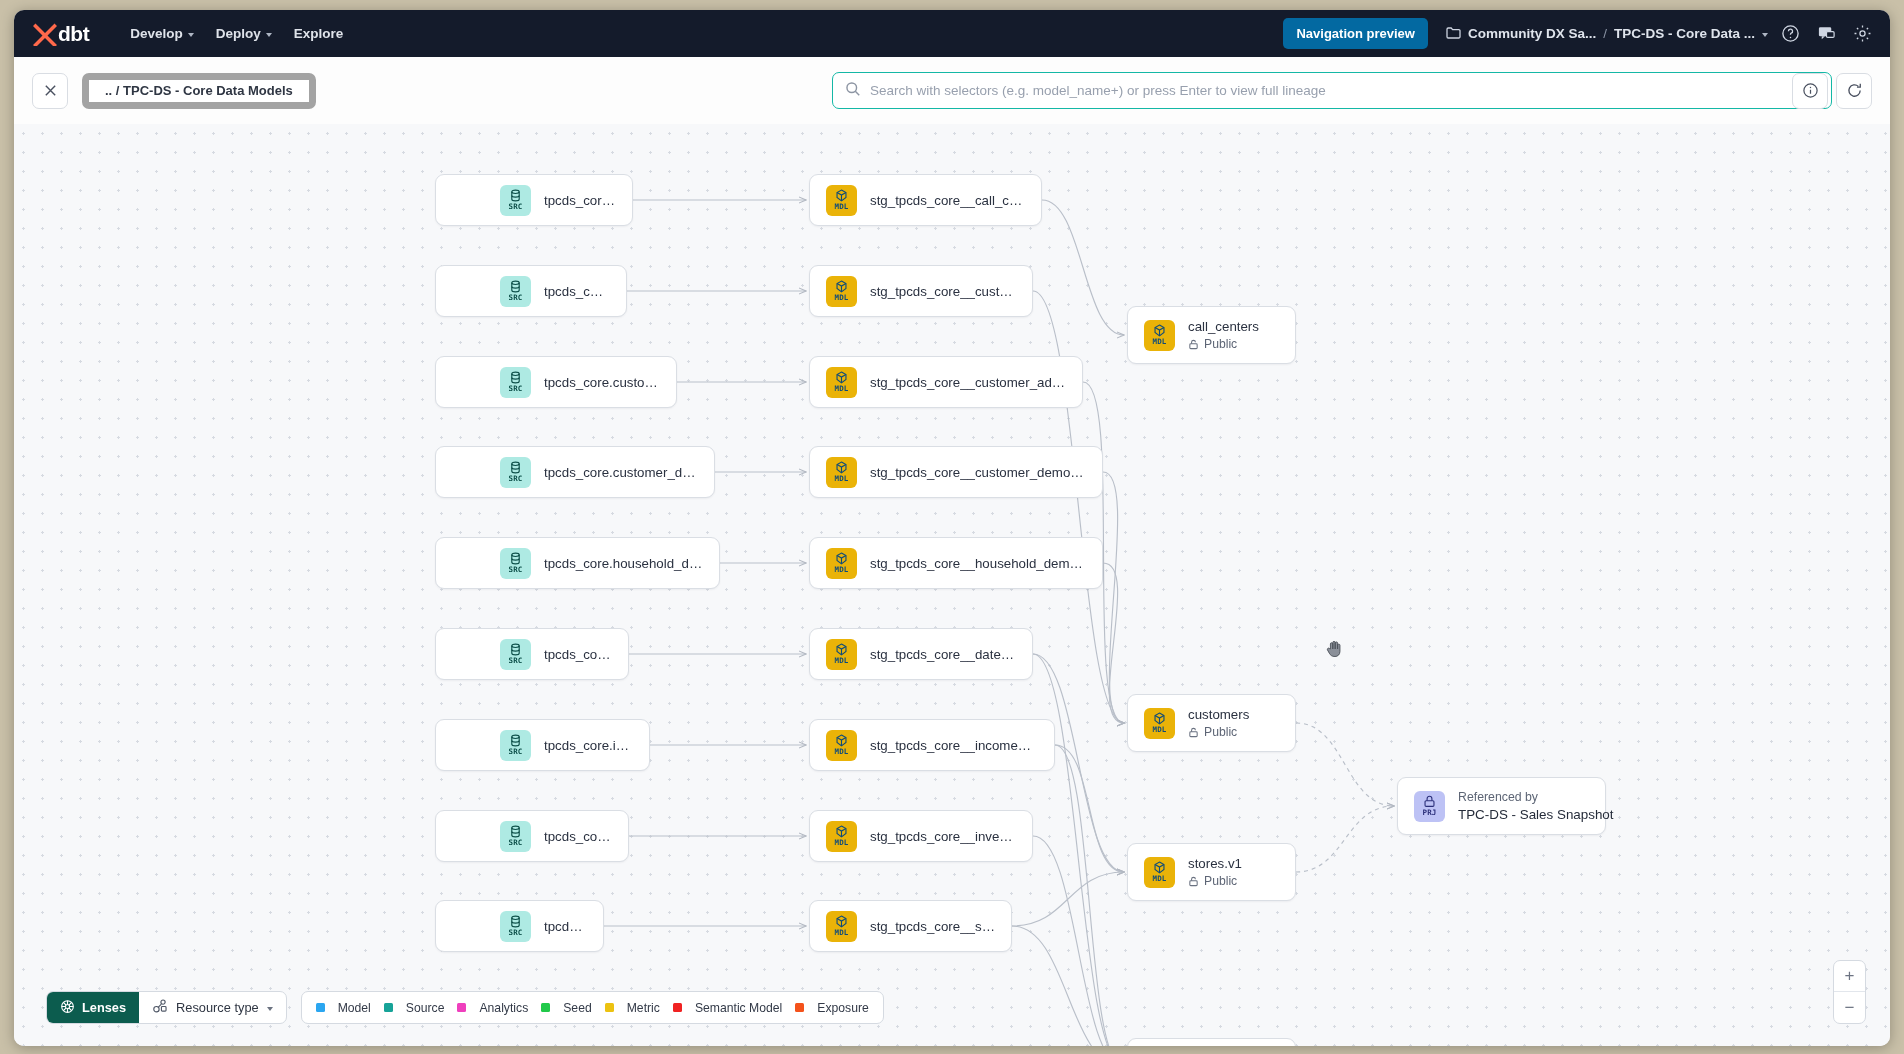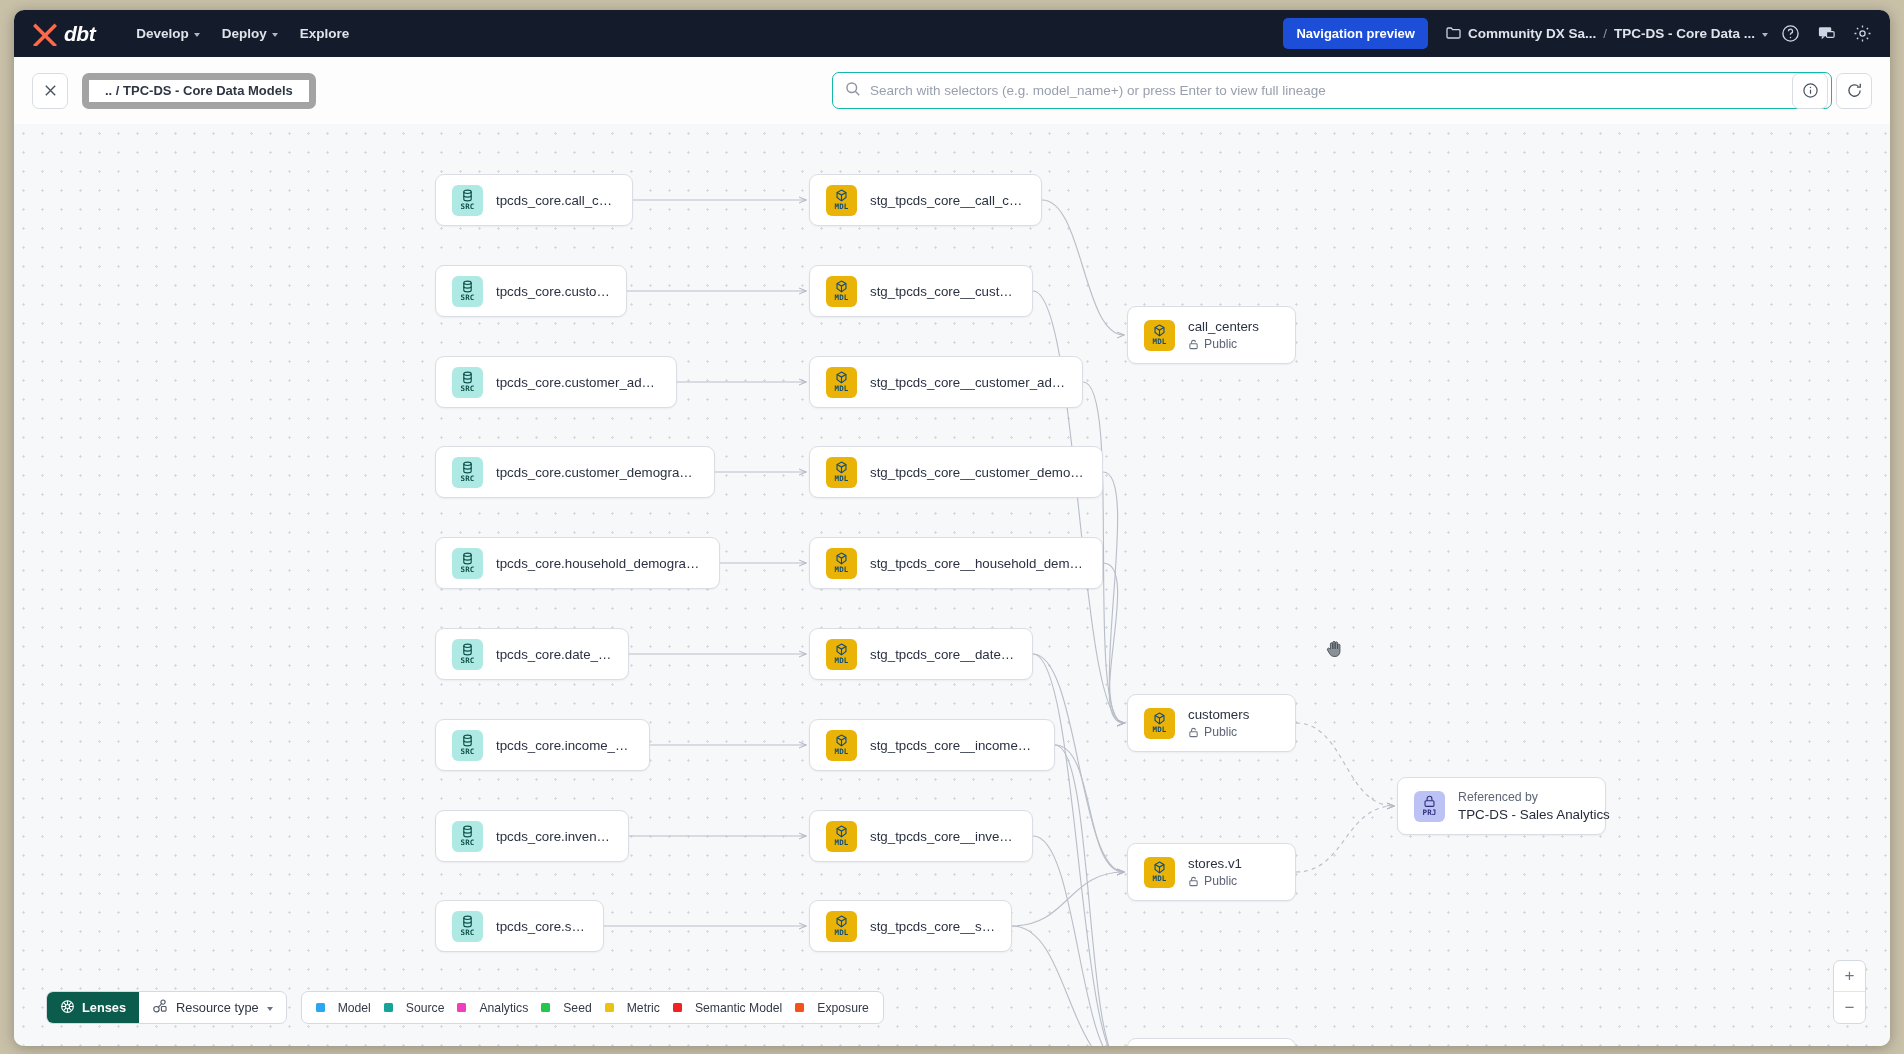--- a/index.html
+++ b/index.html
@@ -20,32 +20,32 @@
   }
 
   
   .topnav {
     position: absolute; left: 0; top: 0; width: 100%; height: 47px;
     background: #141b2b;
     display: flex; align-items: center;
     padding: 0 14px 0 18px;
     color: #e7eaf0;
   }
-  .logo { display: flex; align-items: center; gap: 6px; margin-right: 30px; font-style: italic; }
+  .logo { display: flex; align-items: center; margin-right: 30px; }
   .logo-mark { width: 26px; height: 24px; position: relative; }
   .logo-text { font-size: 21px; font-weight: 700; color: #fff; letter-spacing: -.5px; }
   .navitem {
     font-size: 13.5px; font-weight: 600; color: #dfe3ea;
     padding: 6px 11px; border-radius: 5px; cursor: pointer;
     display: flex; align-items: center; gap: 5px;
   }
   .caret { width: 0; height: 0; border-left: 3.5px solid transparent; border-right: 3.5px solid transparent; border-top: 4px solid #aeb6c4; display:inline-block; margin-top:2px;}
   .nav-right { margin-left: auto; display: flex; align-items: center; gap: 8px; }
   .navpreview {
-    background: #1d4ed8; color: #fff; font-size: 13px; font-weight: 600;
+    background: #0369a1; color: #fff; font-size: 13px; font-weight: 600;
     padding: 8px 13px; border-radius: 5px; cursor: pointer;
   }
   .crumbs { display: flex; align-items: center; gap: 7px; font-size: 13.5px; font-weight: 700; color: #eef1f6; margin-left: 10px; }
   .crumbs .sep { color: #8a93a4; font-weight: 400; }
   .crumbs .muted { font-weight: 700; color: #dfe4ec; }
   .icbtn { width: 28px; height: 28px; display: flex; align-items: center; justify-content: center; cursor: pointer; border-radius: 5px; color:#cfd6e2;}
 
   
   .toolbar {
     position: absolute; top: 47px; left: 0; width: 100%; height: 67px;
@@ -94,21 +94,21 @@
     display: flex; align-items: center;
     padding: 0 16px;
     cursor: pointer;
     box-shadow: 0 1px 2px rgba(20,27,43,.05);
   }
   .badge {
     width: 31px; height: 31px; border-radius: 6px; flex: none;
     display: flex; flex-direction: column; align-items: center; justify-content: center;
     gap: 0px; margin-right: 13px;
   }
-  .badge.src { background: #aeeae3; color: #0c4f49; }
+  .badge.src { background: #aeeae3; color: #0c4f49; margin-left: 48px; }
   .badge.mdl { background: #eab308; color: #0e4b7a; }
   .badge.prj { background: #bdc2f5; color: #2b2f7a; }
   .badge .glyph { line-height: 1; height: 13px; display:flex; align-items:center;}
   .badge .tag { font-family: "DejaVu Sans Mono", monospace; font-size: 7.5px; font-weight: 700; letter-spacing: .2px; line-height: 1; margin-top: 1px;}
   .ntext { display: flex; flex-direction: column; gap: 3px; min-width: 0; }
   .ntitle { font-size: 13.3px; color: #2a3140; white-space: nowrap; overflow: hidden; text-overflow: ellipsis; }
   .nsub { font-size: 12.2px; color: #5d6575; display: flex; align-items: center; gap: 5px; }
   .ncap { font-size: 12.3px; color: #5d6575; }
   .nbig { font-size: 13.4px; color: #252c3a; white-space: nowrap; }
 
@@ -565,21 +565,21 @@
             <span class="glyph">
               <svg width="13" height="13" viewBox="0 0 14 14" fill="none" stroke="currentColor" stroke-width="1.2">
                 <rect x="2.2" y="6.2" width="9.6" height="6" rx="1.2"></rect>
                 <path d="M4.4 6.2V4a2.6 2.6 0 0 1 5.2 0v2.2"></path>
               </svg>
             </span>
             <span class="tag">PRJ</span>
           </span>
           <span class="ntext">
             <span class="ncap">Referenced by</span>
-            <span class="nbig">TPC-DS - Sales Analytics</span>
+            <span class="nbig">TPC-DS - Sales Snapshot</span>
           </span>
         </div>
       </div>
 
     <span class="grabcursor" style="left:1310px; top:514px;">
       <svg width="22" height="22" viewBox="0 0 24 24" fill="#8b9099" stroke="#4b5159" stroke-width="1">
           <path d="M7 12V6.5a1.3 1.3 0 0 1 2.6 0V12V5a1.3 1.3 0 0 1 2.6 0v7V5.6a1.3 1.3 0 0 1 2.6 0V12V8a1.3 1.3 0 0 1 2.6 0v6.6c0 3.2-2.2 5.6-5.4 5.6-3.4 0-5-1.4-6.2-3.6l-2-3.6a1.3 1.3 0 0 1 2-1.6z"></path>
         </svg>
     </span>
   </div>

